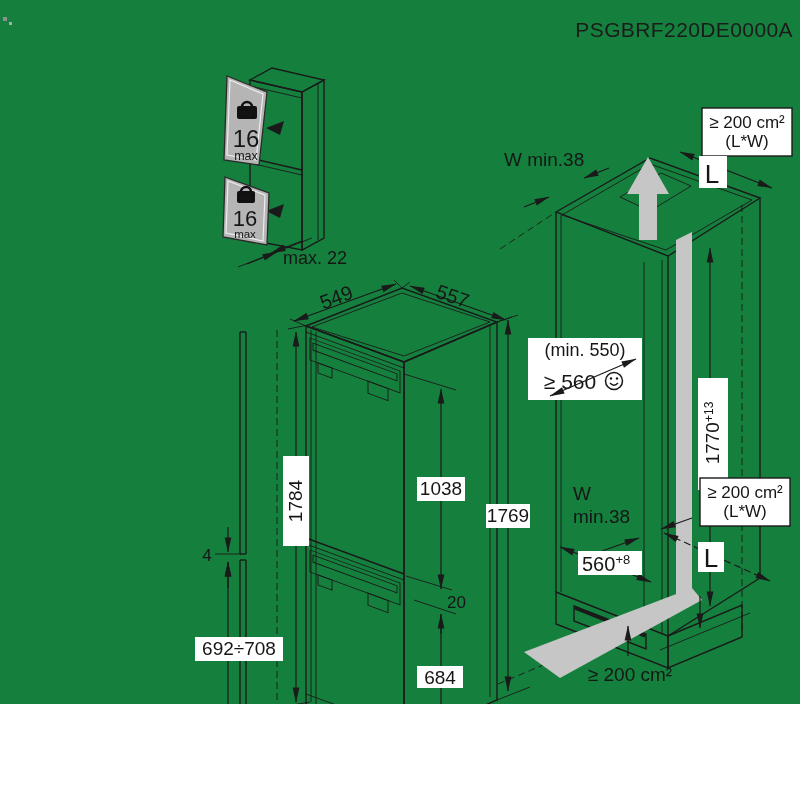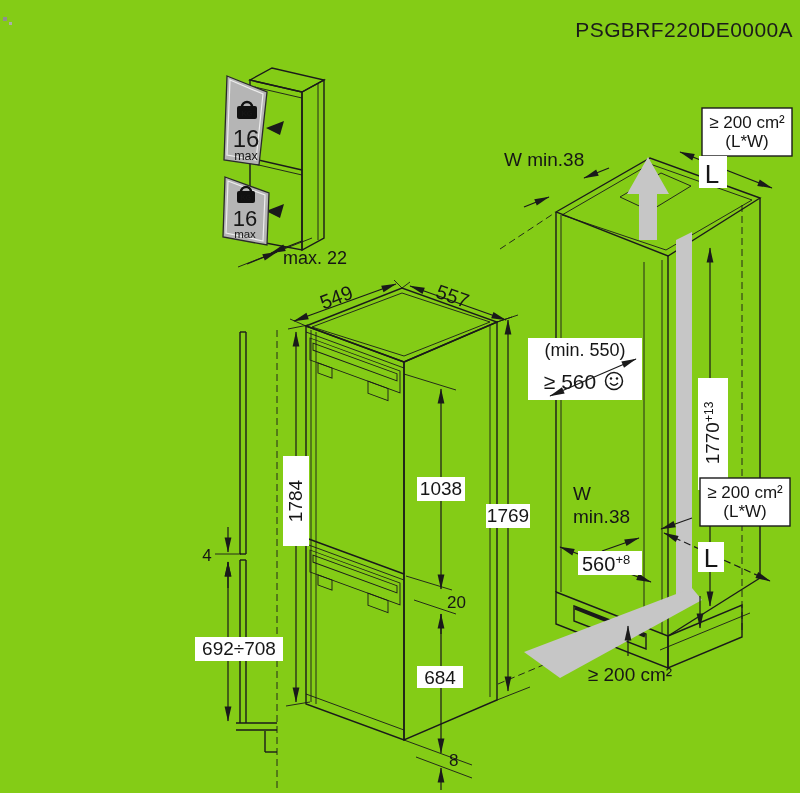--- a/index.html
+++ b/index.html
@@ -1,16 +1,16 @@
 <!DOCTYPE html>
 <html><head>
 <meta charset="utf-8">
 <style>
   html,body{margin:0;padding:0;background:#fff;}
-  .canvas{position:relative;width:800px;height:793px;background:#84cc16;overflow:hidden;
+  .canvas{position:relative;width:800px;height:704px;background:#15803d;overflow:hidden;
           font-family:"Liberation Sans",sans-serif;}
   .model-code{position:absolute;top:18px;right:7px;font-size:21px;letter-spacing:.4px;color:#1b1b1b;}
   .reg-a{position:absolute;left:3px;top:17px;width:4px;height:4px;background:#8f8f8f;}
   .reg-b{position:absolute;left:9px;top:22px;width:3px;height:3px;background:#ababab;}
   svg{position:absolute;left:0;top:0;}
   svg text{font-family:"Liberation Sans","DejaVu Sans",sans-serif;fill:#161616;}
   .ln{stroke:#1a1a1a;stroke-width:1.4;fill:none;}
   .thin{stroke:#1a1a1a;stroke-width:0.9;fill:none;}
   .dim{stroke:#1a1a1a;stroke-width:1.2;fill:none;}
   .dsh{stroke-dasharray:7 4;}

